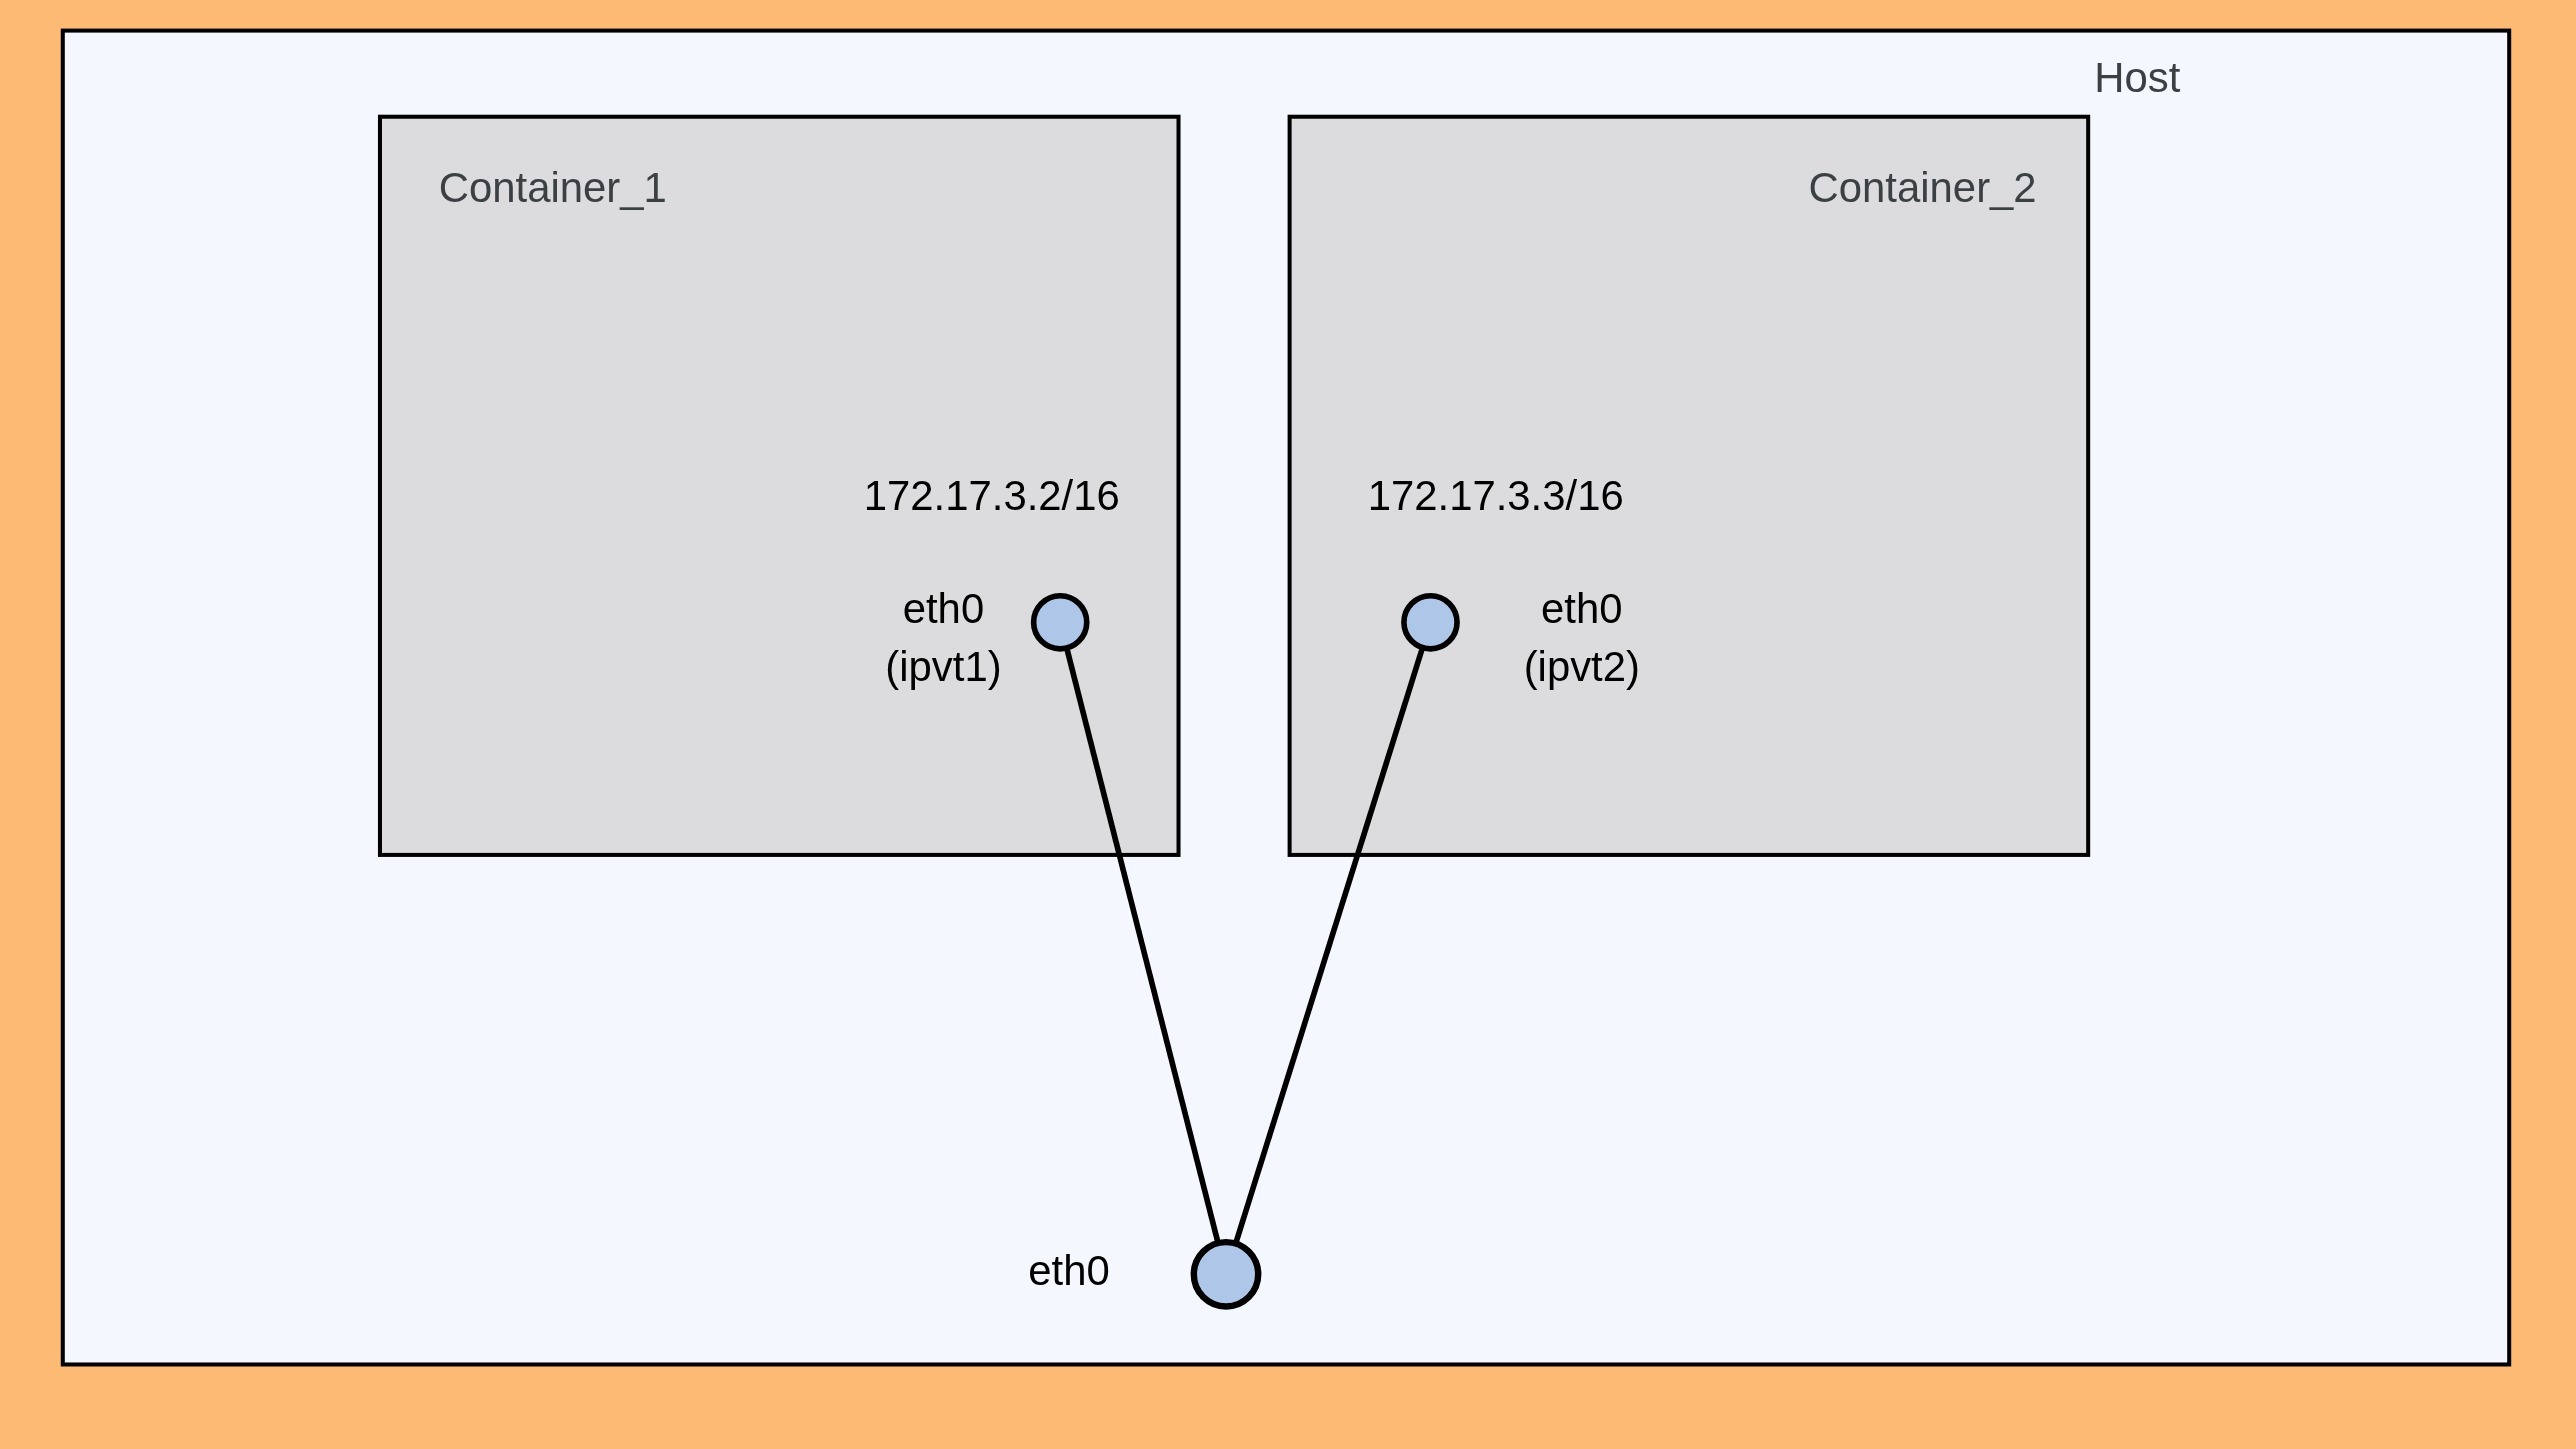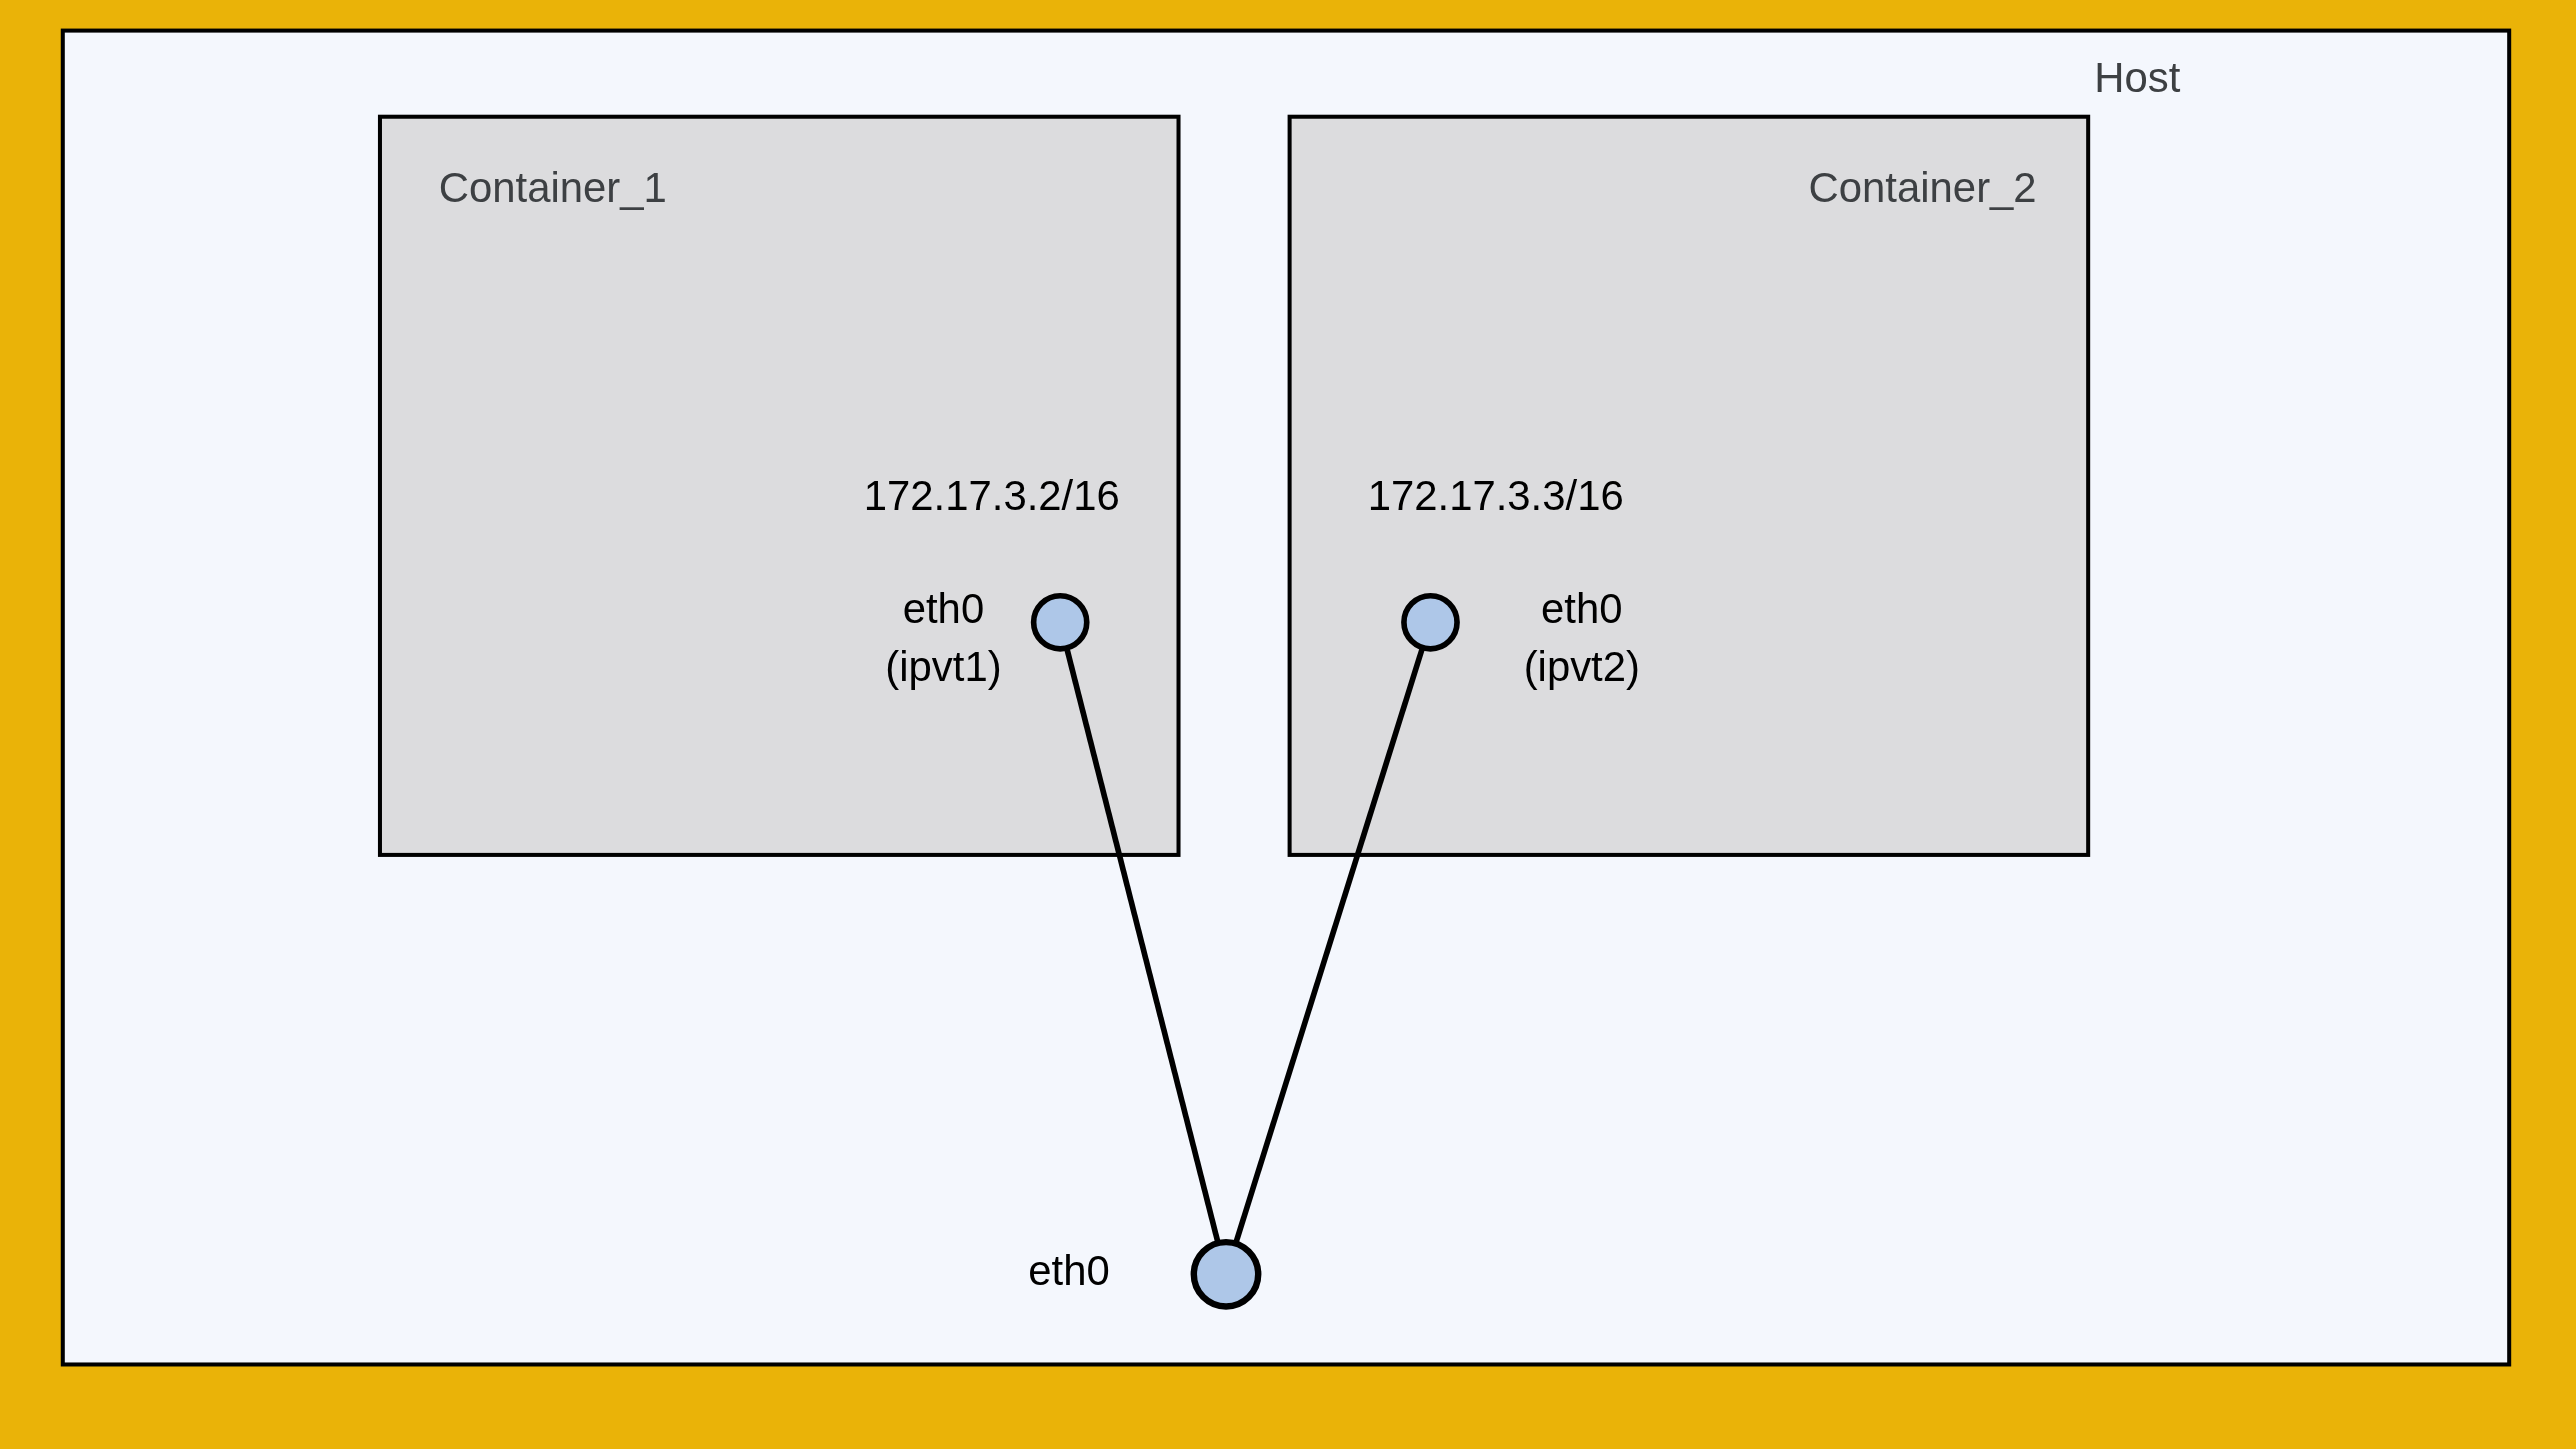--- a/index.html
+++ b/index.html
@@ -45,21 +45,21 @@
     fill: #000000;
   }
   .iface-label {
     font-size: 52px;
     fill: #000000;
   }
 </style>
 </head>
 <body style="width: 2576px; height: 1449px;">
 
-<div id="stage" style="width: 2576px; height: 1449px; background: #eab308;">
+<div id="stage" style="width: 2576px; height: 1449px; background: #fdba74;">
   <svg id="diagram-svg" viewBox="0 0 3200 1800" xmlns="http://www.w3.org/2000/svg">
 
     <rect id="host-rect" x="78" y="38" width="3039" height="1657" fill="#f4f7fd" stroke="#000000" stroke-width="5"></rect>
     <text class="dg-text host-label" id="host-label" x="2655" y="100" text-anchor="middle">Host</text>
 
     <rect id="container-1-rect" x="472" y="145" width="992" height="917" fill="#dcdcde" stroke="#000000" stroke-width="5"></rect>
     <text class="dg-text container-label" id="container-1-label" x="545" y="237" text-anchor="start">Container_1</text>
     <text class="dg-text ip-label" id="container-1-ip" x="1232" y="620" text-anchor="middle">172.17.3.2/16</text>
     <text class="dg-text iface-label" id="container-1-iface-name" x="1172" y="760" text-anchor="middle">eth0</text>
     <text class="dg-text iface-label" id="container-1-iface-alias" x="1172" y="832" text-anchor="middle">(ipvt1)</text>

